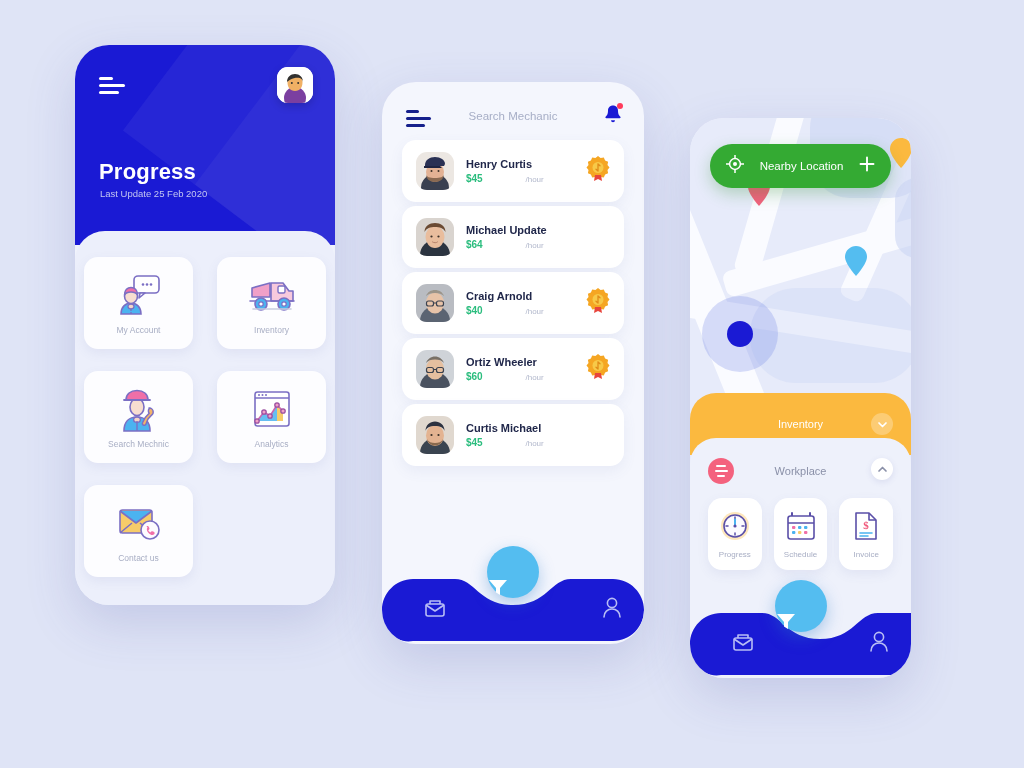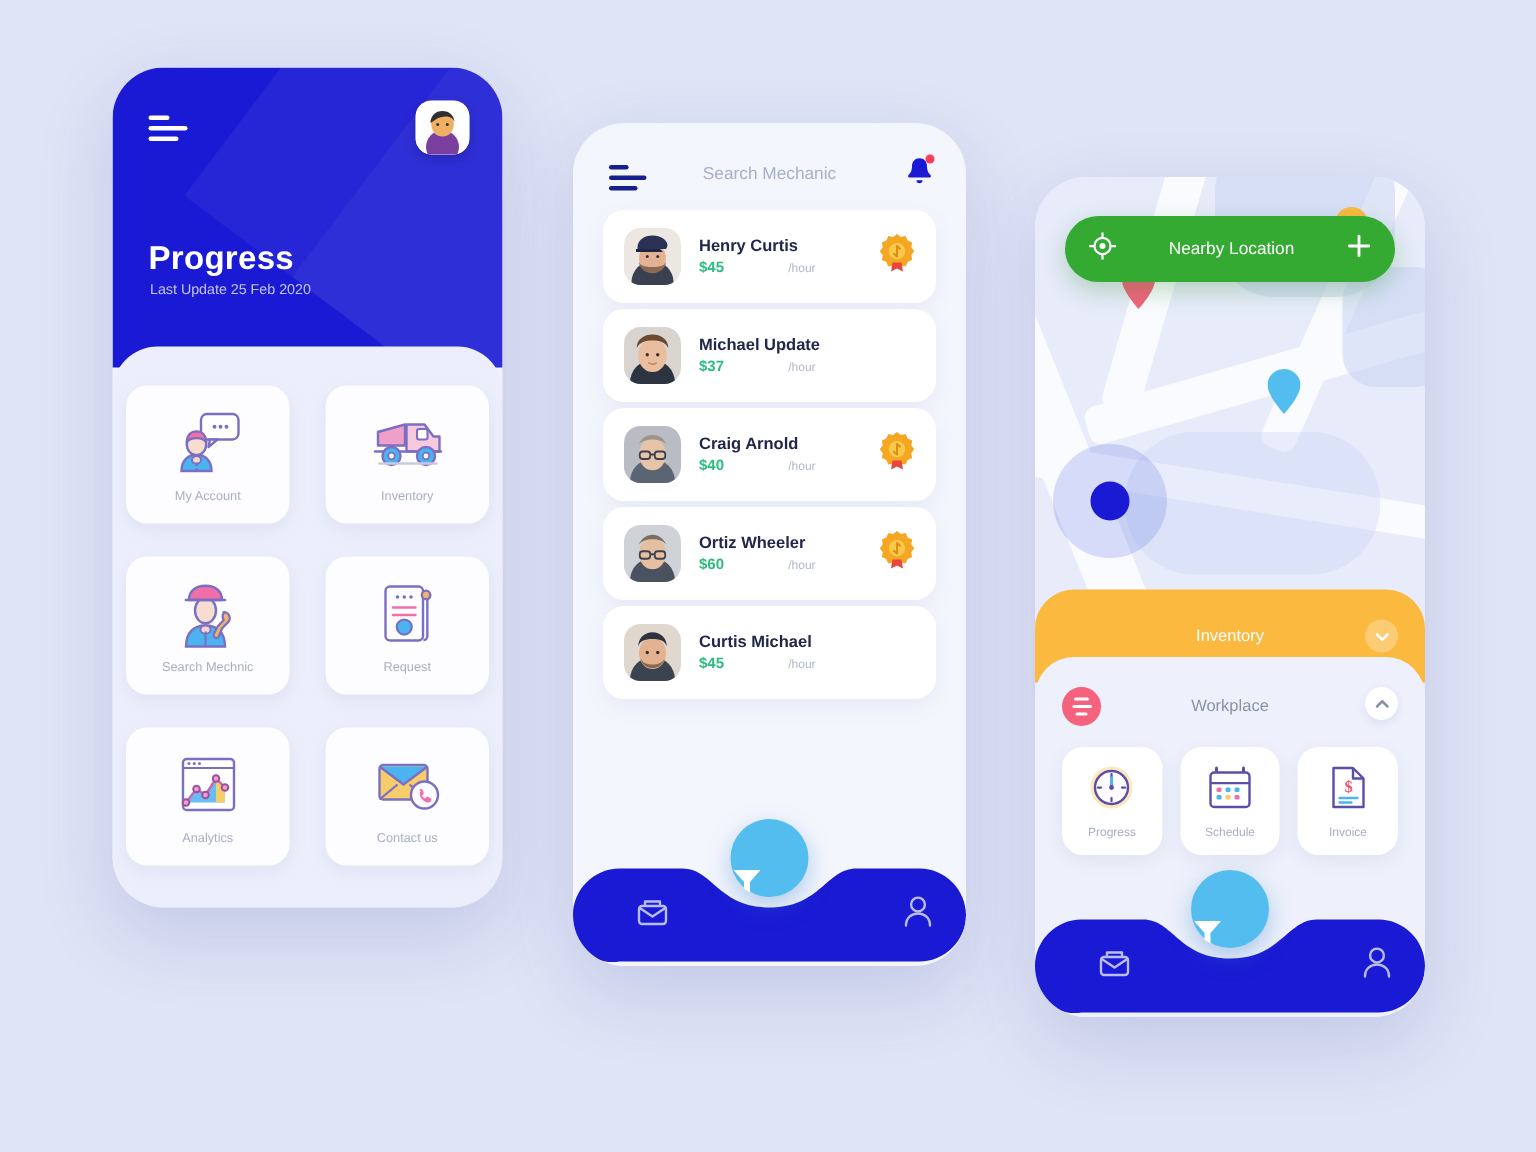--- a/index.html
+++ b/index.html
@@ -106,21 +106,21 @@
   .nav-mail { left: 42px; }
   .nav-user { right: 42px; }
   .fab {
     position: absolute; left: 50%; transform: translateX(-50%);
     bottom: 46px; width: 52px; height: 52px; border-radius: 50%;
     background: #54bdf0; display: flex; align-items: center; justify-content: center;
     box-shadow: 0 6px 16px rgba(40,120,200,.35); cursor: pointer;
   }
 
   
-  #phone3 { left: 690px; top: 118px; width: 260px; height: 560px; background: #eef1fb; }
+  #phone3 { left: 690px; top: 118px; width: 221px; height: 560px; background: #eef1fb; }
   .map { position: absolute; inset: 0 0 180px 0; background: #e7ebfa; overflow: hidden; }
   .road { position: absolute; background: #fafbff; }
   .blob { position: absolute; background: #c9d4f3; opacity: .55; }
   .pin { position: absolute; width: 22px; height: 30px; }
   .green-bar {
     position: absolute; left: 20px; right: 20px; top: 26px; height: 44px;
     background: #34aa33; border-radius: 22px;
     display: flex; align-items: center; padding: 0 16px; gap: 10px;
     box-shadow: 0 6px 16px rgba(40,140,40,.28); cursor: pointer;
   }
@@ -245,35 +245,20 @@
               <ellipse cx="20" cy="21" rx="7" ry="8.5" fill="#f7ddd0" stroke="#7b6fc4" stroke-width="1.6"></ellipse>
               <path d="M9 14c0-6 4.5-9.5 11-9.5S31 8 31 14z" fill="#f06fa8" stroke="#7b6fc4" stroke-width="1.6" stroke-linejoin="round"></path>
               <path d="M7 14h26" stroke="#7b6fc4" stroke-width="1.8" stroke-linecap="round"></path>
               <path d="M20 35v10" stroke="#7b6fc4" stroke-width="1.4"></path>
               <path d="M32 22c2.5 0 4.2 1.8 4.2 4 0 1-.4 2-1 2.6L31 33l-2 5c-.4 1.1-1.6 1.6-2.6 1.1-1-.5-1.3-1.7-.8-2.6l2.6-5 4-4.2c-.5-.6-.8-1.4-.8-2.3 0-2.2 1.4-3 1.6-3z" fill="#f2b36a" stroke="#7b6fc4" stroke-width="1.5" stroke-linejoin="round"></path>
             </svg>
           </div>
           <div class="cap">Search Mechnic</div>
         </div>
 
-        <div class="tile">
-          <div class="glyph">
-            <svg width="44" height="46" viewBox="0 0 44 46">
-              <rect x="7" y="5" width="25" height="36" rx="3" fill="#fdfcff" stroke="#7b6fc4" stroke-width="1.6"></rect>
-              <circle cx="15" cy="12" r="1.2" fill="#7b6fc4"></circle>
-                <circle cx="19.5" cy="12" r="1.2" fill="#7b6fc4"></circle>
-                <circle cx="24" cy="12" r="1.2" fill="#7b6fc4"></circle>
-              <path d="M12 19h15M12 24h15" stroke="#f06fa8" stroke-width="1.6" stroke-linecap="round"></path>
-              <circle cx="19.5" cy="32" r="5" fill="#4bb3f0" stroke="#7b6fc4" stroke-width="1.5"></circle>
-              <path d="M34 8c1.6 0 2.8 1.3 2.8 2.9 0 1.3-.8 2.3-1.9 2.7V38c0 1.5-1.2 2.7-2.6 2.7" fill="none" stroke="#7b6fc4" stroke-width="1.6"></path>
-              <circle cx="34" cy="10.6" r="2.8" fill="#f2b36a" stroke="#7b6fc4" stroke-width="1.5"></circle>
-            </svg>
-          </div>
-          <div class="cap">Request</div>
-        </div>
 
         <div class="tile">
           <div class="glyph">
             <svg width="46" height="42" viewBox="0 0 46 42">
               <rect x="6" y="4" width="34" height="34" rx="2.5" fill="#fff" stroke="#7b6fc4" stroke-width="1.6"></rect>
               <path d="M6 10h34" stroke="#7b6fc4" stroke-width="1.4"></path>
               <circle cx="10" cy="7" r="1" fill="#7b6fc4"></circle>
                 <circle cx="13.5" cy="7" r="1" fill="#7b6fc4"></circle>
                 <circle cx="17" cy="7" r="1" fill="#7b6fc4"></circle>
               <path d="M8 33l7-9 6 4 7-11 6 6v10z" fill="#4bb3f0" opacity=".85"></path>
@@ -363,21 +348,21 @@
             <ellipse cx="19" cy="19" rx="9.5" ry="11" fill="#e9bd9d"></ellipse>
             <path d="M8.5 14c0-6 5-9 10.5-9s10.5 3 10.5 9c-2-4-6-5-10.5-5S10.5 10 8.5 14z" fill="#6b4a32"></path>
             <circle cx="15.5" cy="18.5" r="1.1" fill="#3a3028"></circle>
               <circle cx="22.5" cy="18.5" r="1.1" fill="#3a3028"></circle>
             <path d="M16.5 24c1.5 1 4 1 5 0" stroke="#b5826a" stroke-width="1" fill="none" stroke-linecap="round"></path>
           </svg>
         </div>
         <div class="mech-info">
           <div class="mech-name">Michael Update</div>
           <div class="mech-rate">
-            <b>$37</b>
+            <b>$64</b>
             <span>/hour</span>
           </div>
         </div>
       </div>
 
       <div class="mech-card">
         <div class="mech-pic">
           <svg viewBox="0 0 38 38" width="38" height="38">
             <rect width="38" height="38" fill="#b9bcc2"></rect>
             <circle cx="19" cy="37" r="15" fill="#5b6472"></circle>

